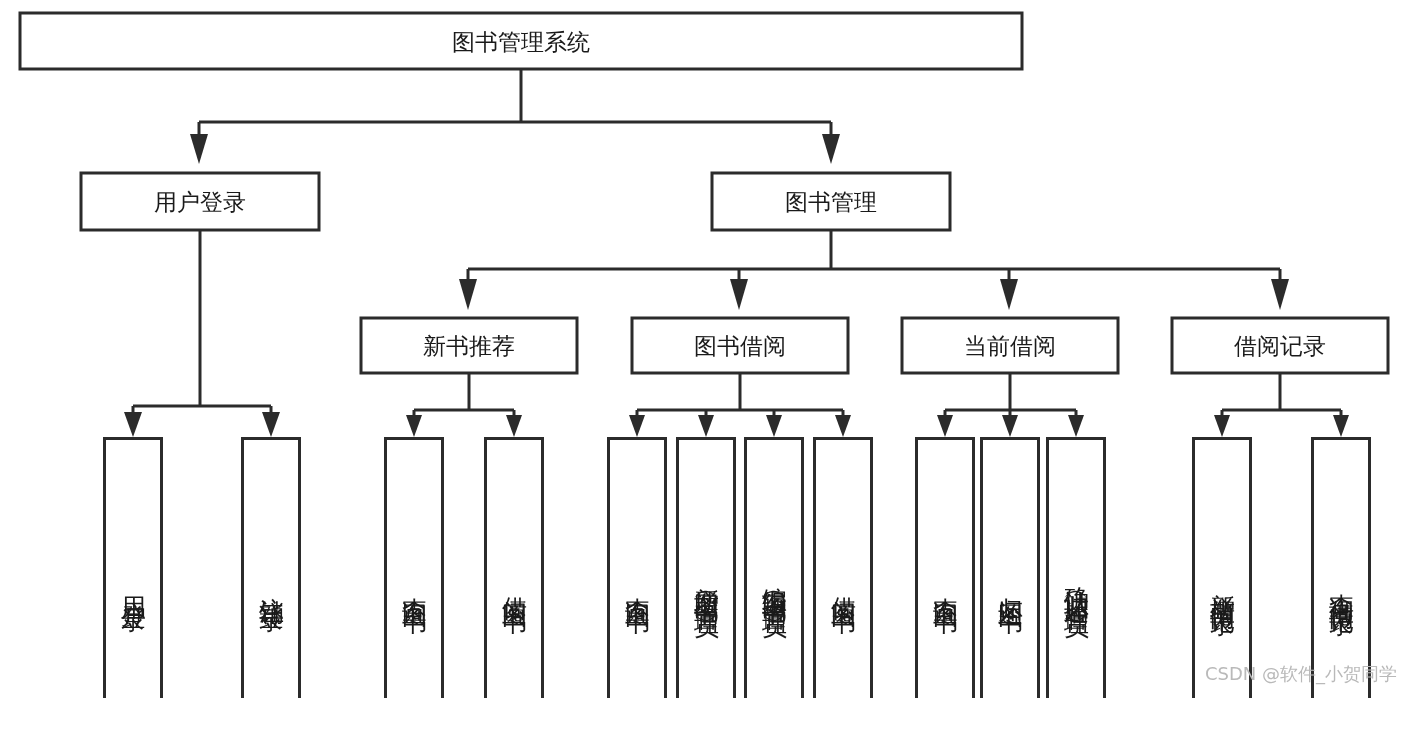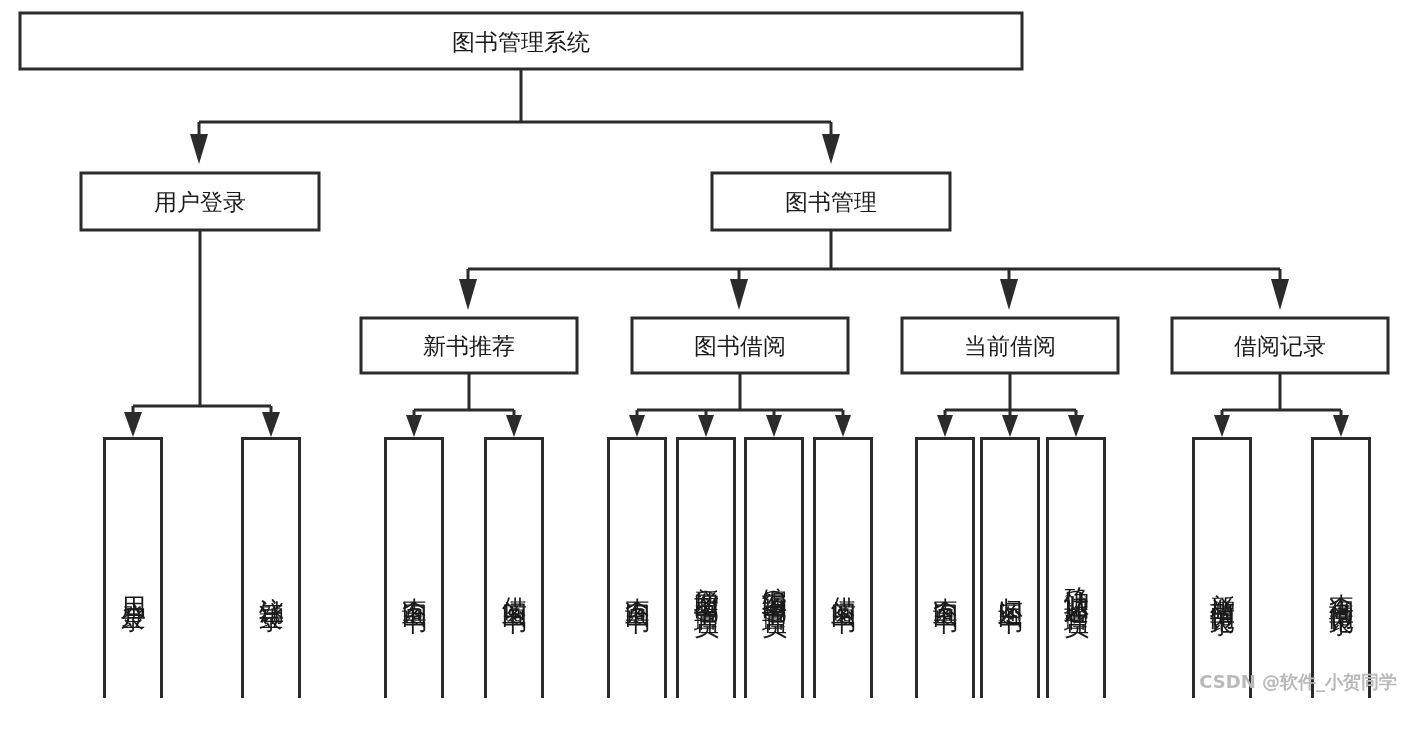--- a/index.html
+++ b/index.html
@@ -60,27 +60,26 @@
     font-family: "DejaVu Sans", "Liberation Sans", sans-serif;
     font-size: 25px;
     line-height: 1.12;
     letter-spacing: 4px;
     color: #1a1a1a;
     white-space: nowrap;
   }
   #watermark {
     position: absolute;
     right: 8px;
-    bottom: 4px;
+    bottom: 12px;
     font-family: "DejaVu Sans", "Liberation Sans", sans-serif;
     font-size: 18px;
     color: #b9b9b9;
     white-space: nowrap;
     pointer-events: none;
-    font-weight: bold;
   }
 </style>
 </head>
 <body>
 
 <div id="diagram-root">
 
   <svg id="flow" viewBox="0 0 1405 747" xmlns="http://www.w3.org/2000/svg">
 
     <g>

